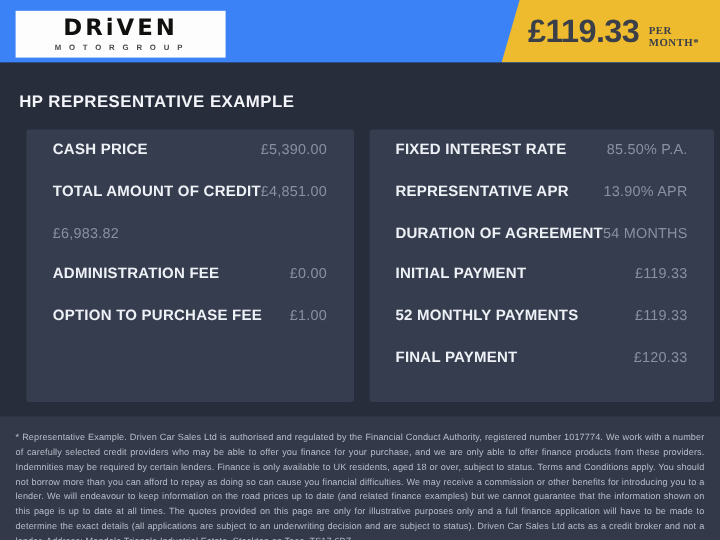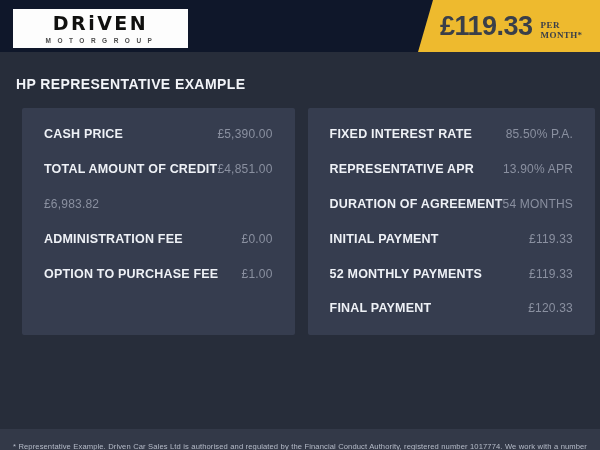--- a/index.html
+++ b/index.html
@@ -8,21 +8,21 @@
     font-family: "Liberation Sans", "DejaVu Sans", sans-serif;
     background: #272d3a;
     display: flex;
     flex-direction: column;
   }
 
   
   .header {
     position: relative;
     height: 52px;
-    background: #0f172a;
+    background: #3b82f6;
     flex: none;
     padding-left: 40px;
   }
   .logo-box {
     position: absolute;
     left: 13px; top: 9px;
     width: 175px; height: 39px;
     background: #fdfdfd;
     display: flex;
     flex-direction: column;
@@ -68,21 +68,21 @@
     font-weight: 800;
     color: #3a3f49;
     letter-spacing: 0.4px;
     margin-left: 8px;
     margin-top: 8px;
     font-family: Liberation Serif, serif;
   }
 
   
   .main {
-    height: 377px;
+    height: 295px;
     flex: none;
     background: #272d3a;
   }
   .page-title {
     margin: 24px 0 16px 16px;
     font-size: 14px;
     font-weight: 700;
     letter-spacing: 0.4px;
     color: #f2f4f8;
   }
@@ -94,21 +94,21 @@
   .panel {
     background: #363d4f;
     border-radius: 2px;
     padding: 9px 22px;
     height: 227px;
     flex: 1;
   }
   .row {
     height: 34.8px;
     display: flex;
-    align-items: center;
+    align-items: flex-start;
     justify-content: space-between;
   }
   .row .label {
     font-size: 12.5px;
     font-weight: 700;
     letter-spacing: 0.2px;
     color: #eef1f6;
     white-space: nowrap;
   }
   .row .value {

